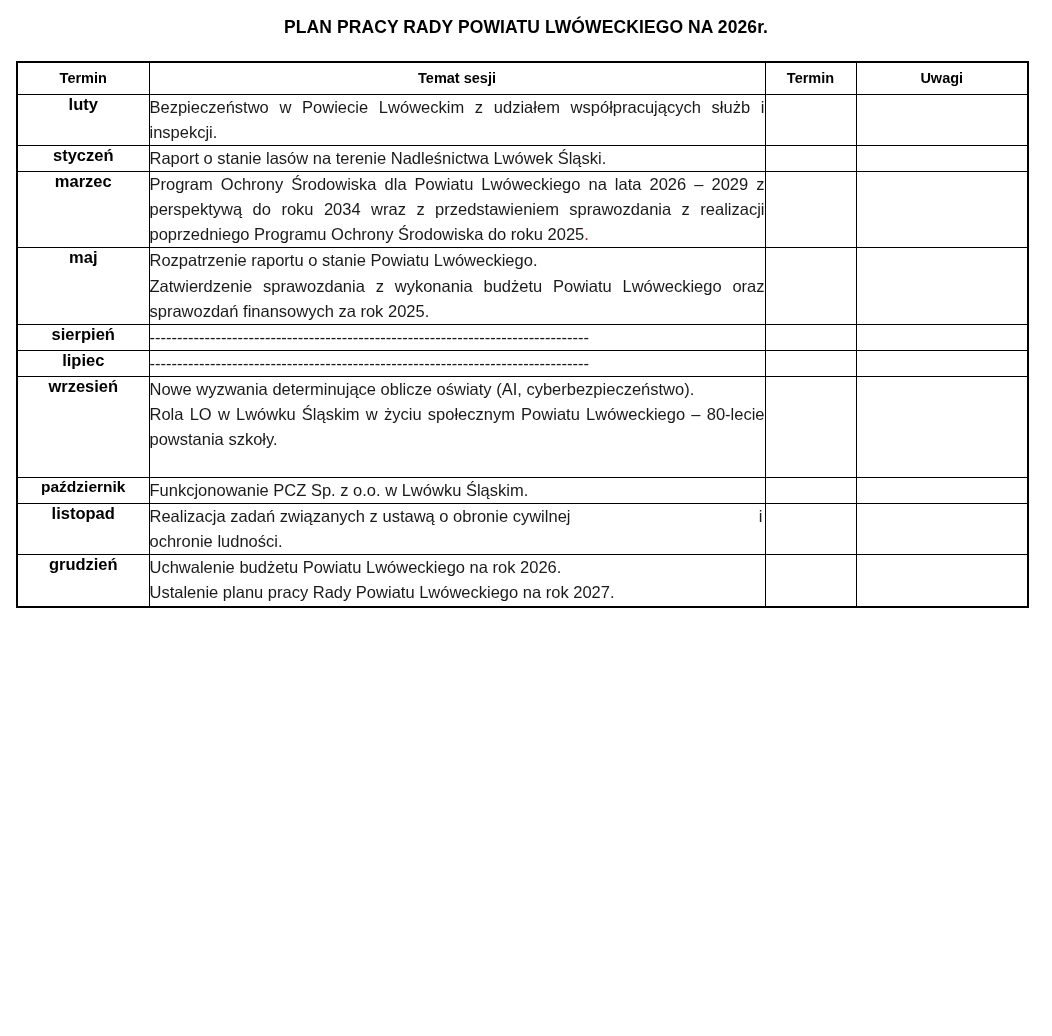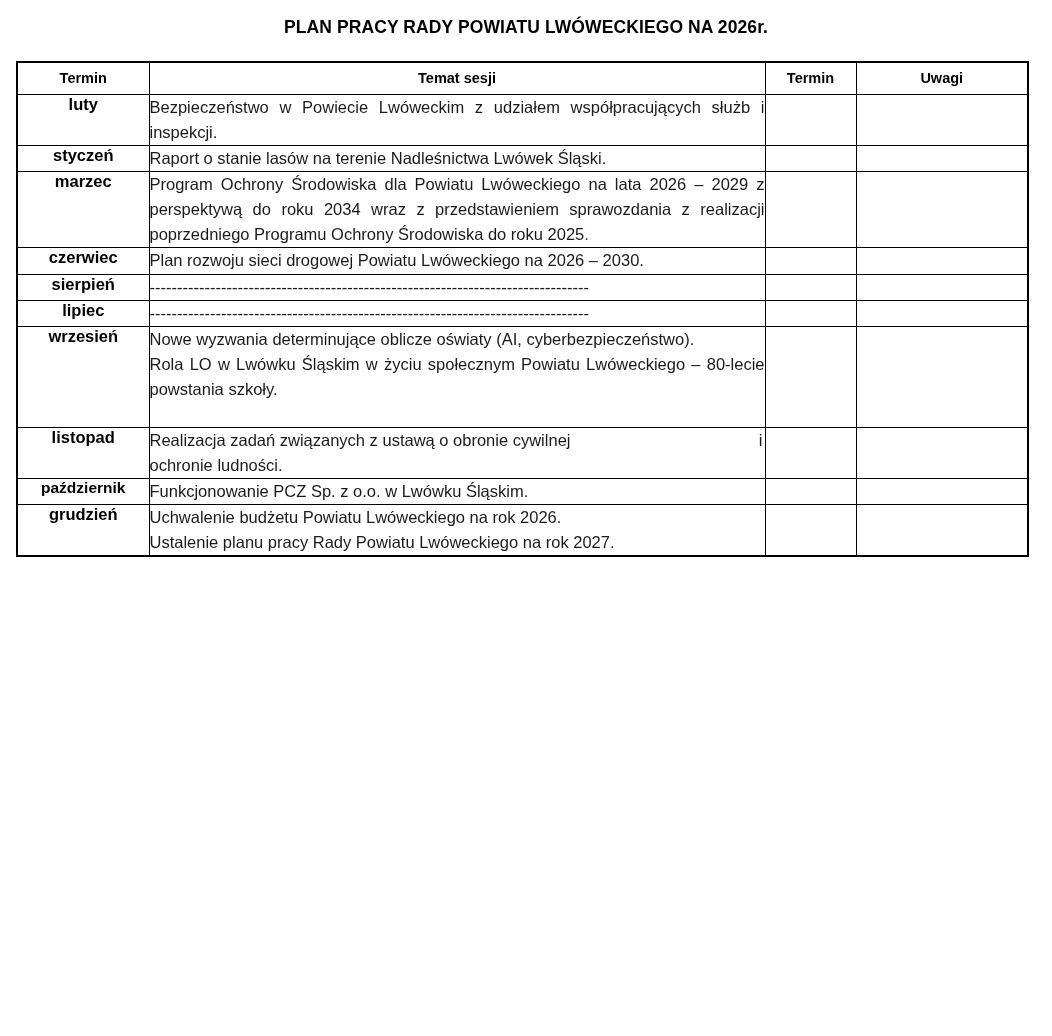--- a/index.html
+++ b/index.html
@@ -137,23 +137,24 @@
         </tr>
         <tr>
           <td class="month">marzec</td>
           <td class="topic">
             <p class="justify">Program Ochrony Środowiska dla Powiatu Lwóweckiego na lata 2026 – 2029 z perspektywą do roku 2034 wraz z przedstawieniem sprawozdania z realizacji poprzedniego Programu Ochrony Środowiska do roku 2025<span class="red-dot">.</span></p>
           </td>
           <td class="blank"></td>
           <td class="blank"></td>
         </tr>
         <tr>
-          <td class="month">czerwiec</td>
-          <td class="topic">
-            <p class="left">Plan rozwoju sieci drogowej Powiatu Lwóweckiego na 2026 – 2030.</p>
+          <td class="month">maj</td>
+          <td class="topic">
+            <p class="left">Rozpatrzenie raportu o stanie Powiatu Lwóweckiego.</p>
+            <p class="justify">Zatwierdzenie sprawozdania z wykonania budżetu Powiatu Lwóweckiego oraz sprawozdań finansowych za rok 2025.</p>
           </td>
           <td class="blank"></td>
           <td class="blank"></td>
         </tr>
         <tr>
           <td class="month">sierpień</td>
           <td class="topic">
             <p class="left">
               <span class="dashline">--------------------------------------------------------------------------------</span>
             </p>
@@ -175,38 +176,38 @@
           <td class="month">wrzesień</td>
           <td class="topic">
             <p class="justify">Nowe wyzwania determinujące oblicze oświaty (AI, cyberbezpieczeństwo).</p>
             <p class="justify">Rola LO w Lwówku Śląskim w życiu społecznym Powiatu Lwóweckiego – 80-lecie powstania szkoły.</p>
             <span class="spacer-line"></span>
           </td>
           <td class="blank"></td>
           <td class="blank"></td>
         </tr>
         <tr>
+          <td class="month pad-sm">październik</td>
+          <td class="topic">
+            <p class="left">Funkcjonowanie PCZ Sp. z o.o. w Lwówku Śląskim.</p>
+          </td>
+          <td class="blank"></td>
+          <td class="blank"></td>
+        </tr>
+        <tr>
           <td class="month">listopad</td>
           <td class="topic">
             <p class="left">Realizacja zadań związanych z ustawą o obronie cywilnej</p>
             <p class="left" style="text-align: right; margin-top: -1.52em; padding-right: 2px;">i</p>
             <p class="left">ochronie ludności.</p>
           </td>
           <td class="blank"></td>
           <td class="blank"></td>
         </tr>
         <tr>
-          <td class="month pad-sm">październik</td>
-          <td class="topic">
-            <p class="left">Funkcjonowanie PCZ Sp. z o.o. w Lwówku Śląskim.</p>
-          </td>
-          <td class="blank"></td>
-          <td class="blank"></td>
-        </tr>
-        <tr>
           <td class="month">grudzień</td>
           <td class="topic">
             <p class="left">Uchwalenie budżetu Powiatu Lwóweckiego na rok 2026.</p>
             <p class="justify">Ustalenie planu pracy  Rady Powiatu Lwóweckiego na rok 2027.</p>
           </td>
           <td class="blank"></td>
           <td class="blank"></td>
         </tr>
       </tbody>
   </table>

